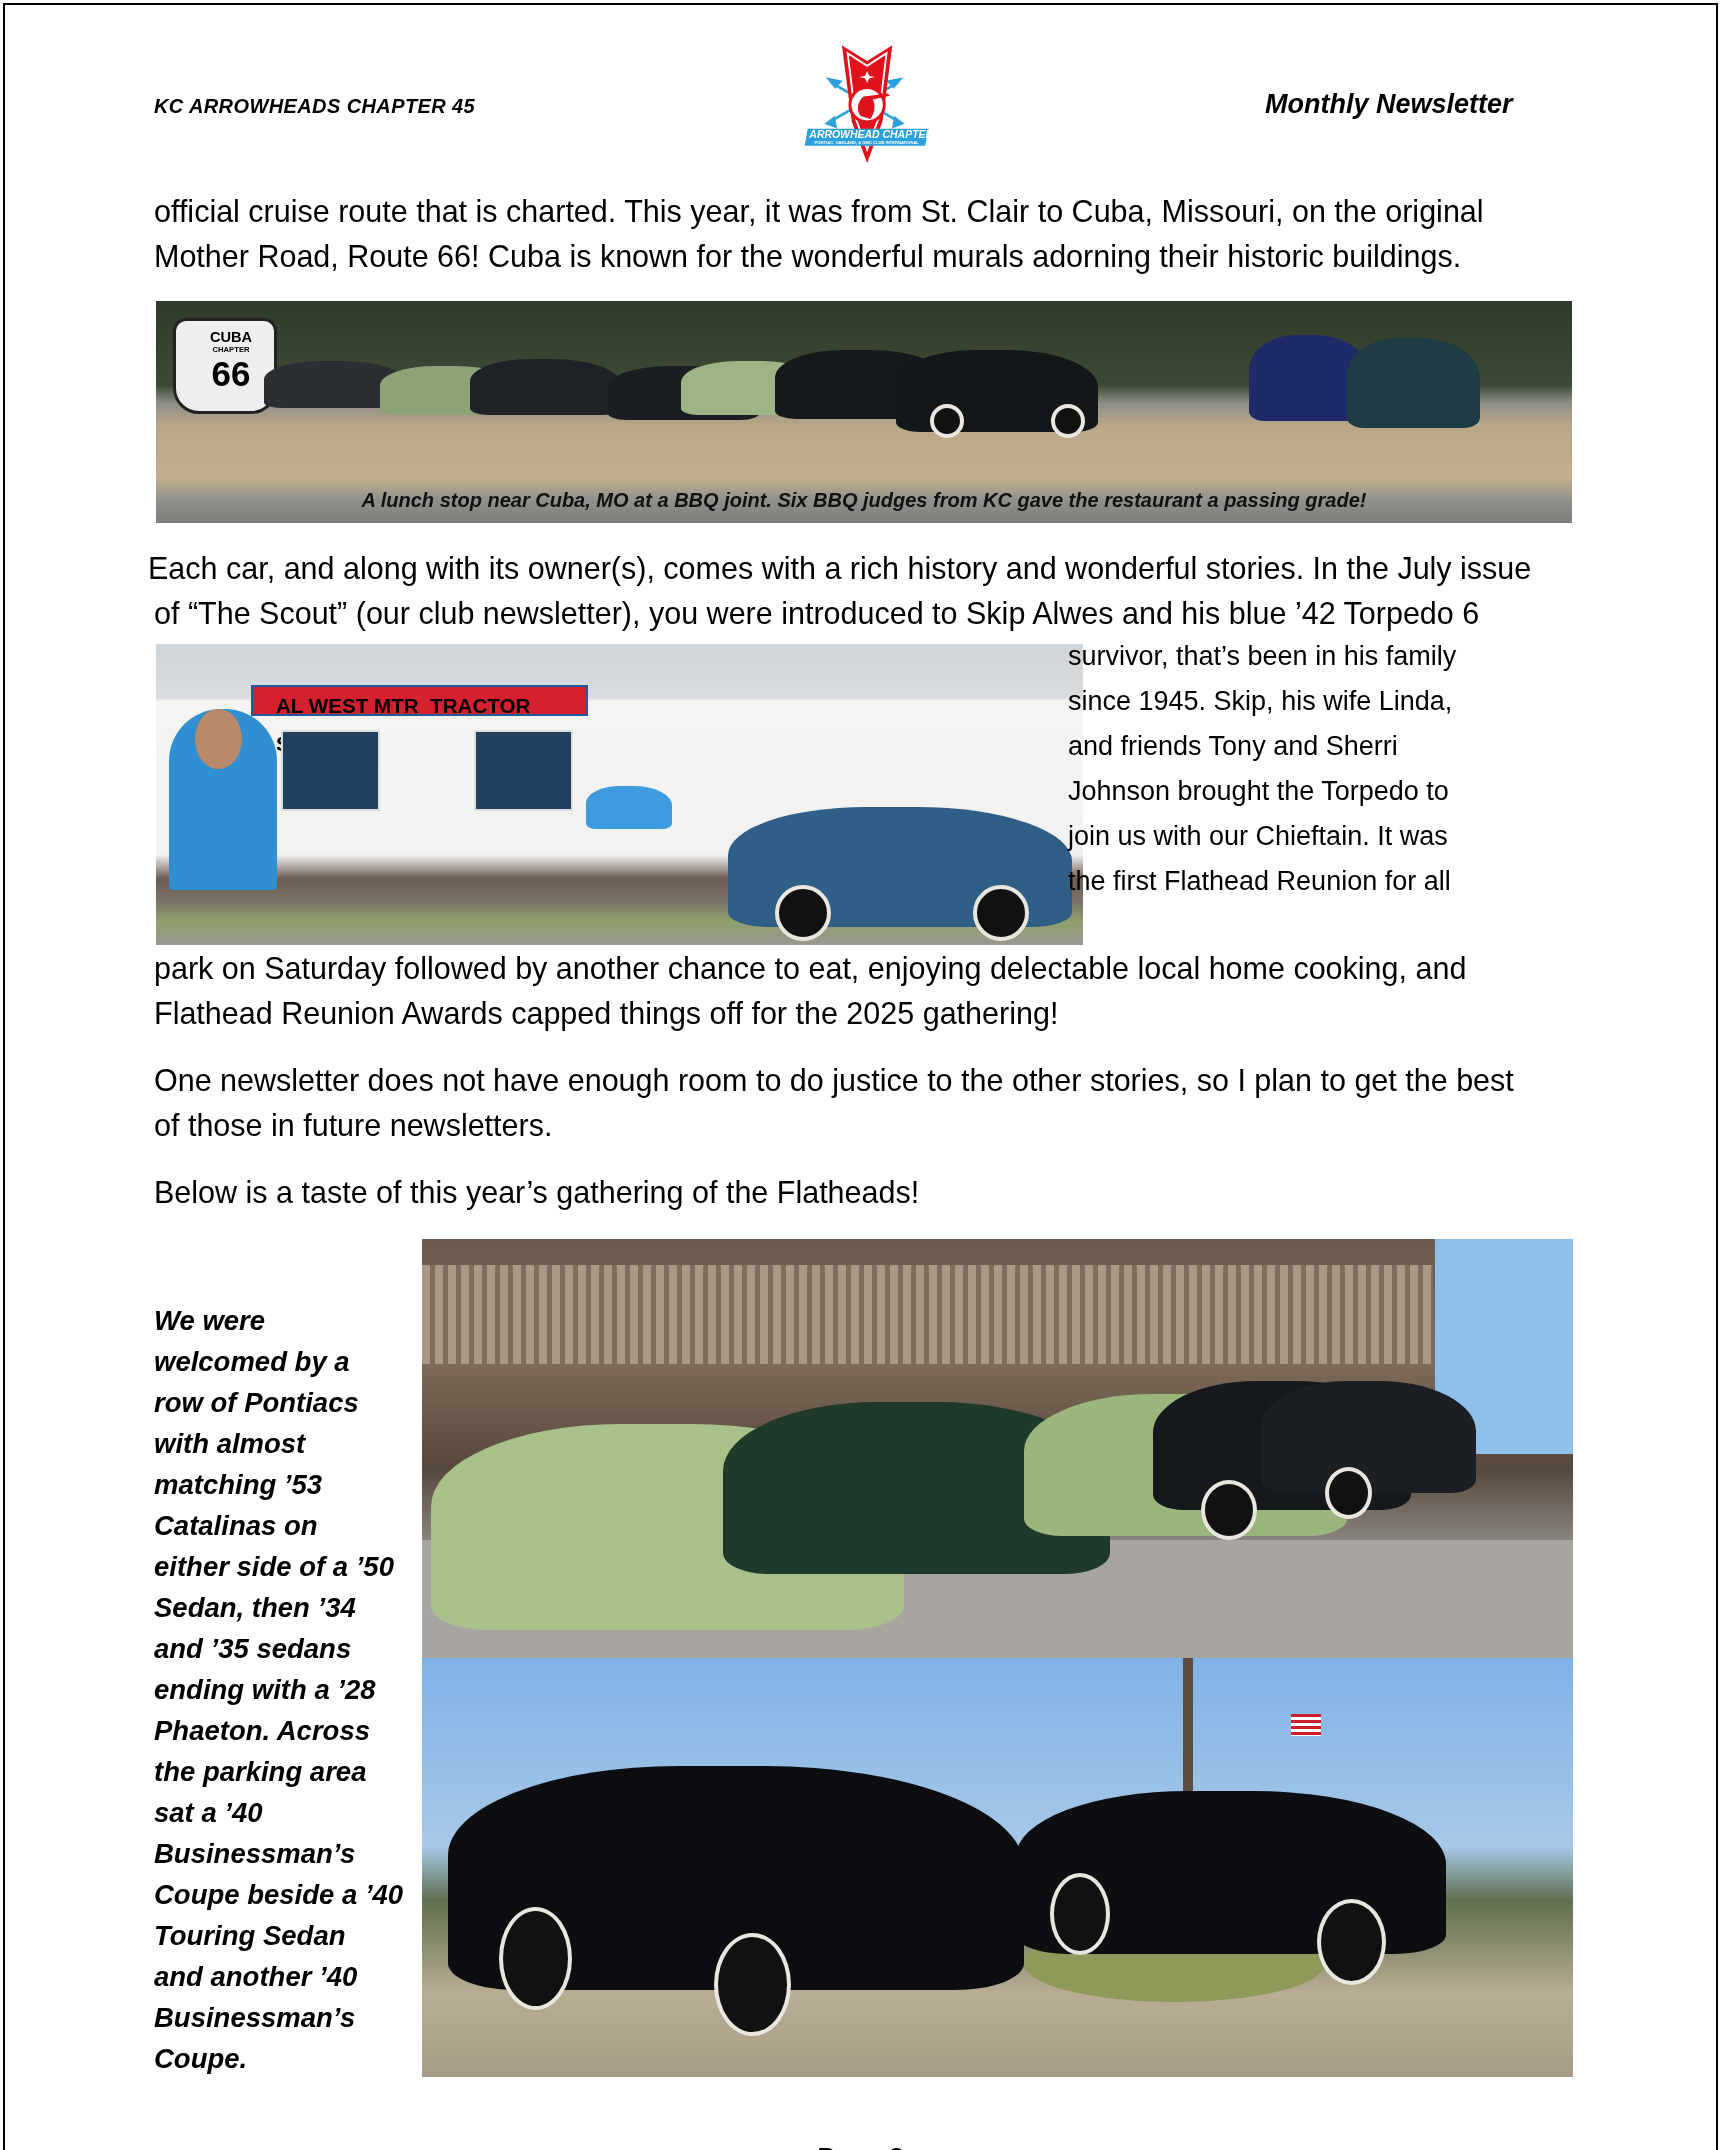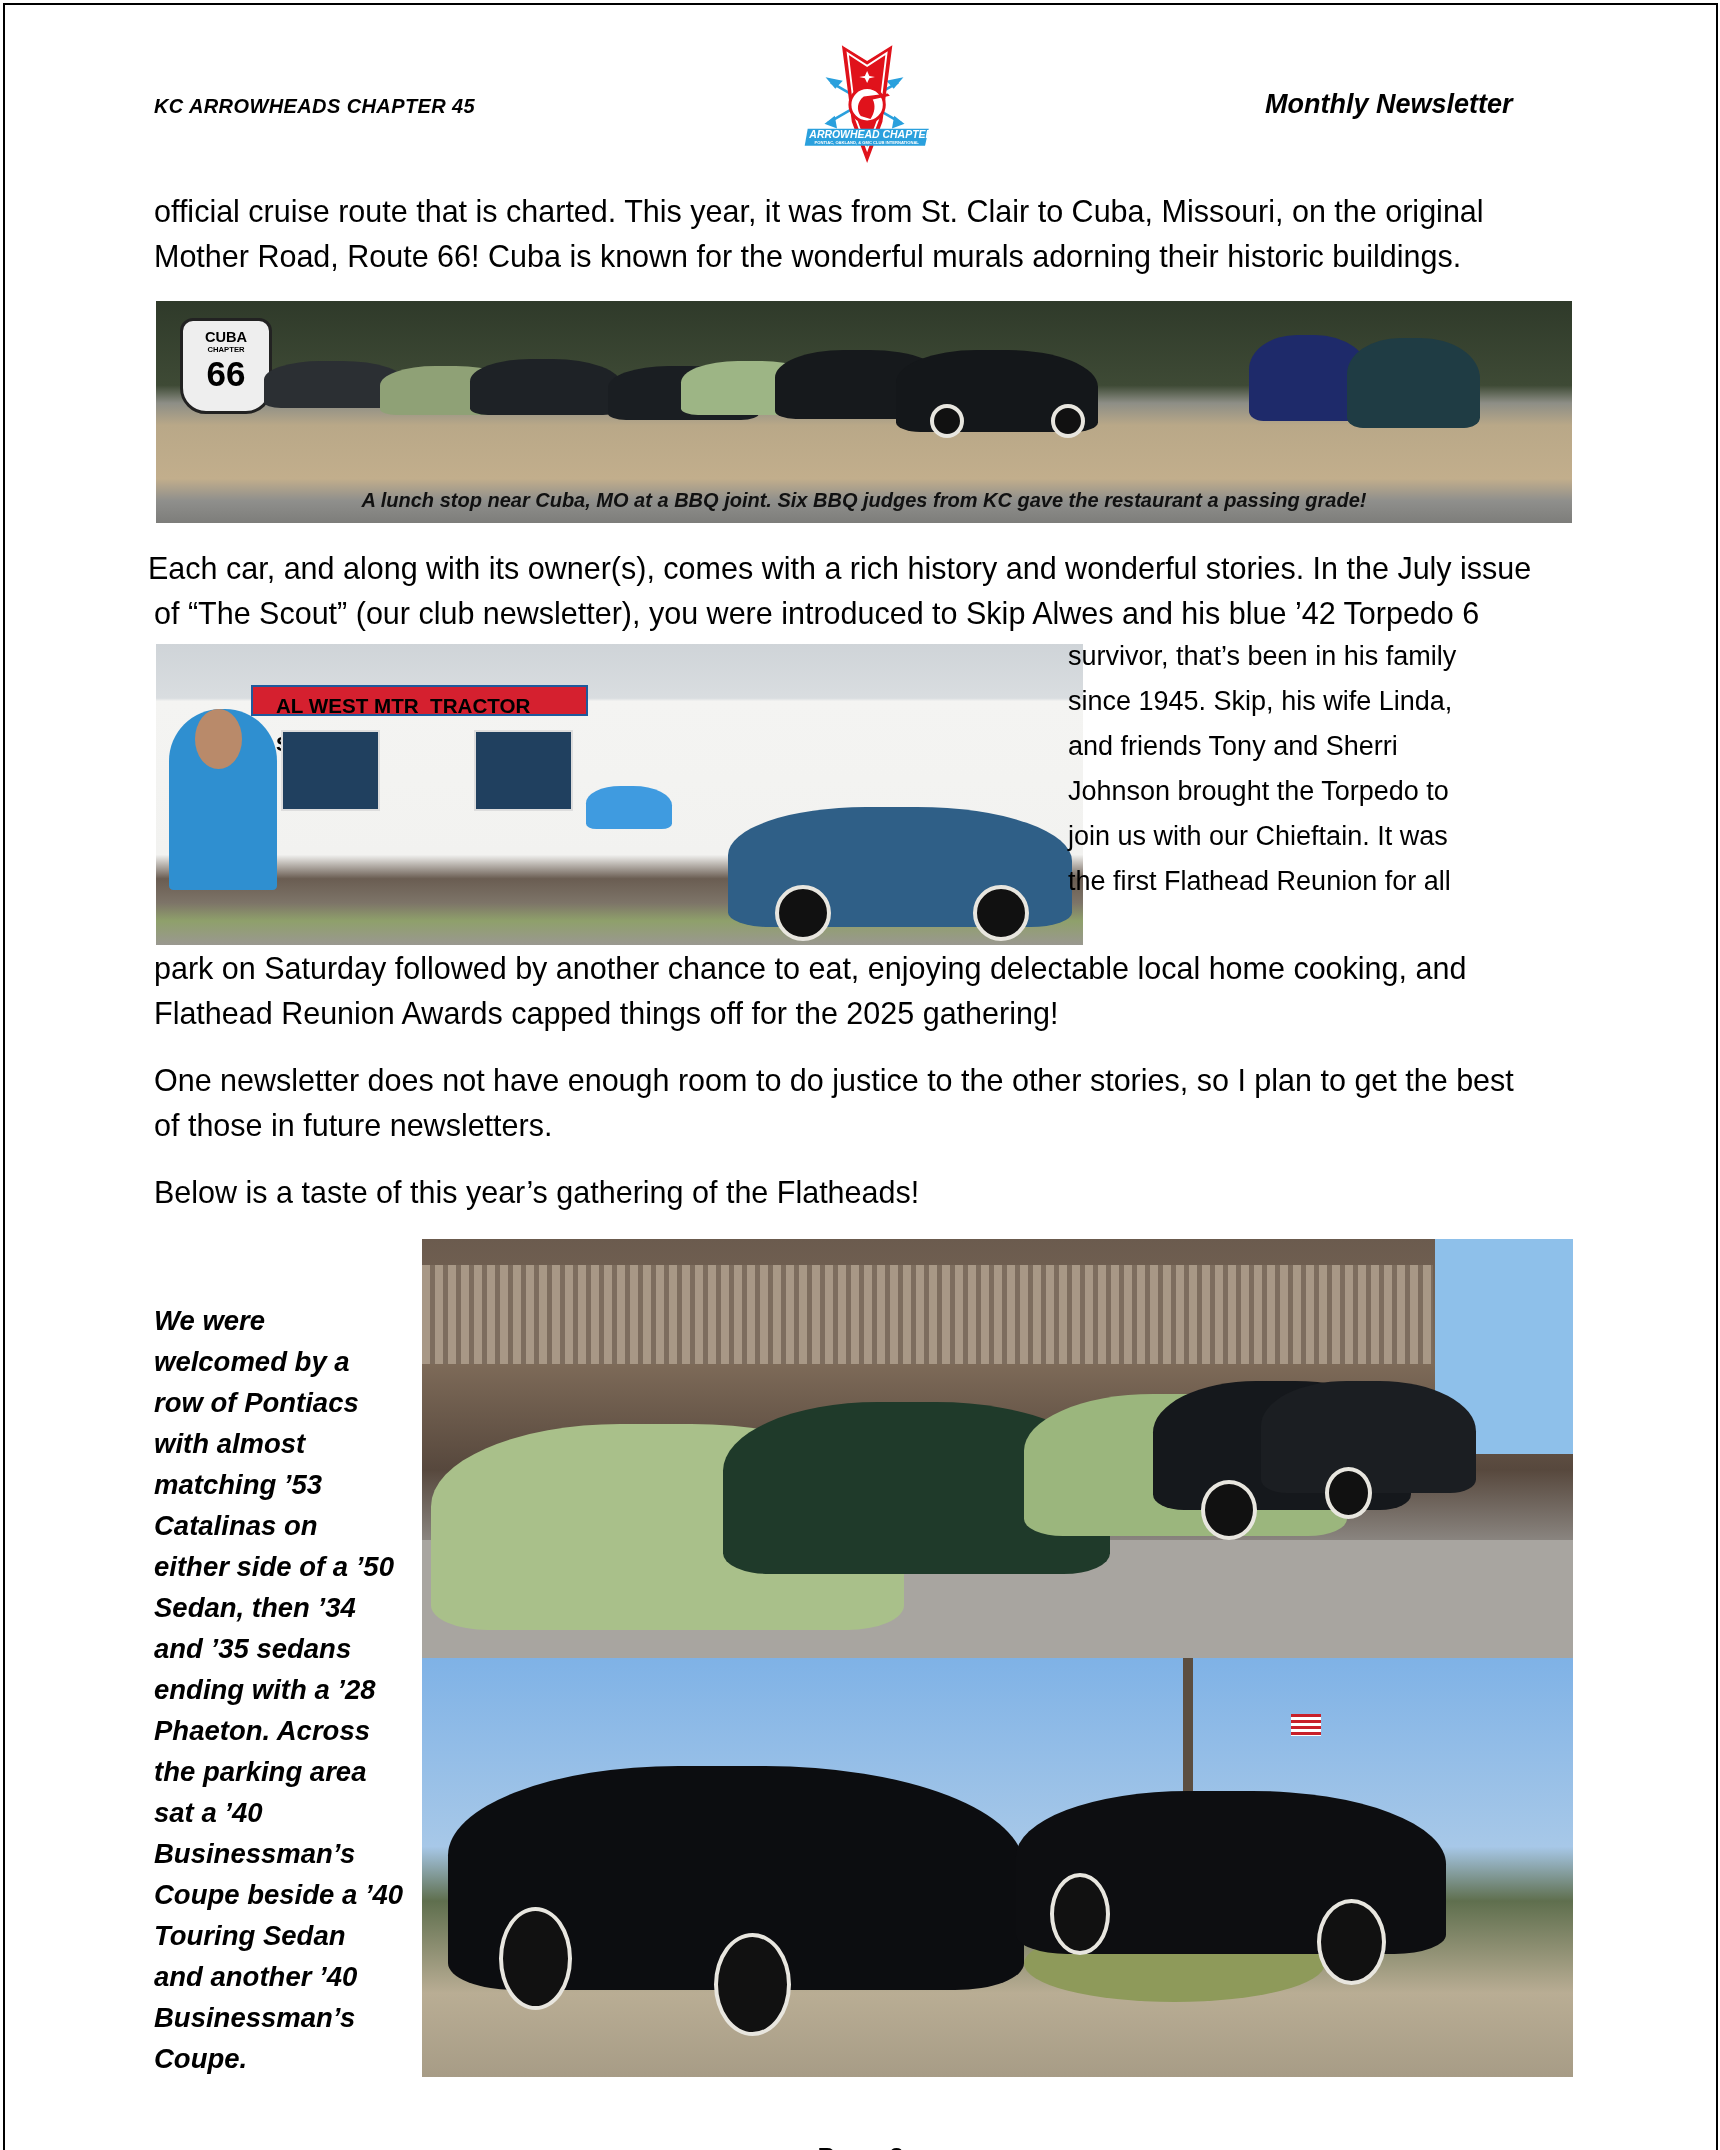--- a/index.html
+++ b/index.html
@@ -76,21 +76,21 @@
     <text x="206" y="304" text-anchor="middle" font-family="Liberation Sans, sans-serif" font-weight="bold" font-size="11" fill="#ffffff">PONTIAC, OAKLAND, &amp; GMC CLUB INTERNATIONAL</text>
   </svg>
 </div>
 
 <div class="abs hdr-right">Monthly Newsletter</div>
 
 <div class="abs p" style="left:154px; top:189px;">official cruise route that is charted. This year, it was from St. Clair to Cuba, Missouri, on the original</div>
 <div class="abs p" style="left:154px; top:234px;">Mother Road, Route 66! Cuba is known for the wonderful murals adorning their historic buildings.</div>
 
 <div class="abs img banner">
-  <div class="sign66" style="left:24px; top:17px; width:86px; height:90px;">
+  <div class="sign66" style="left:17px; top:17px; width:86px; height:90px;padding-left:12px;">
     <div style="font-weight:bold; font-size:14.6px; text-align:center; margin-top:7.7px;">CUBA</div>
     <div style="font-weight:bold; font-size:7.7px; text-align:center;">CHAPTER</div>
     <div style="font-weight:bold; font-size:35px; text-align:center; line-height:39px;">66</div>
   </div>
   <div class="car" style="left:108px; top:60px; width:142px; height:47px; background:#2b2f33;"></div>
   <div class="car" style="left:224px; top:65px; width:138px; height:49px; background:#8fa176;"></div>
   <div class="car" style="left:314px; top:58px; width:151px; height:56px; background:#1e2226;"></div>
   <div class="car" style="left:452px; top:65px; width:151px; height:54px; background:#1a1e22;"></div>
   <div class="car" style="left:525px; top:60px; width:142px; height:54px; background:#9db585;"></div>
   <div class="car" style="left:619px; top:49px; width:172px; height:69px; background:#16191c;"></div>

